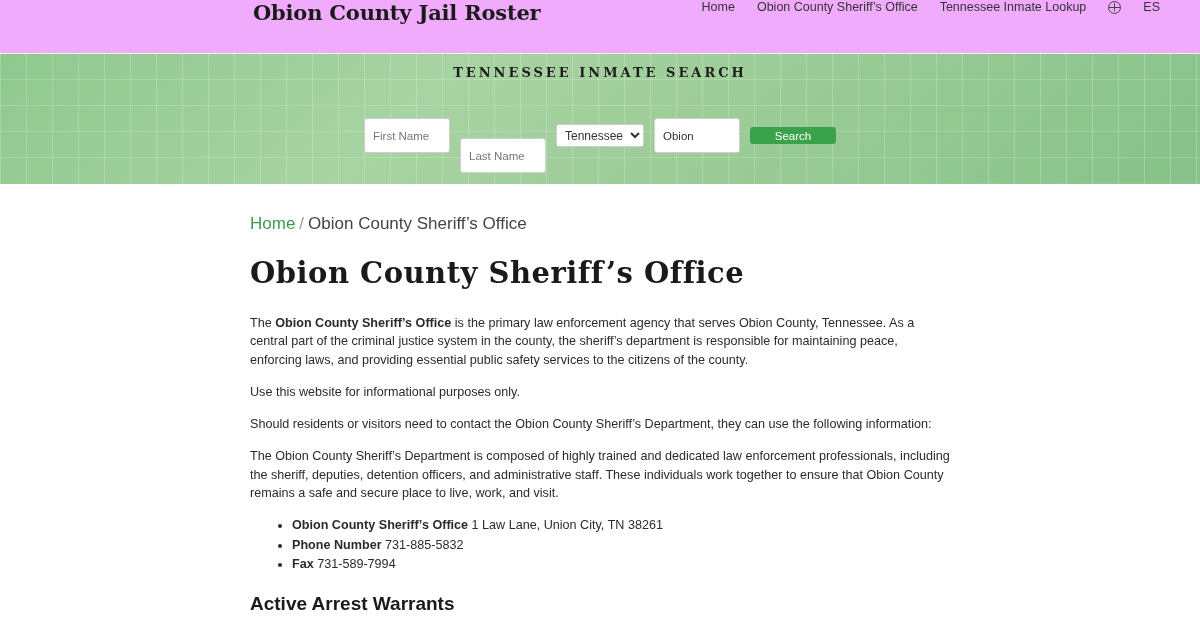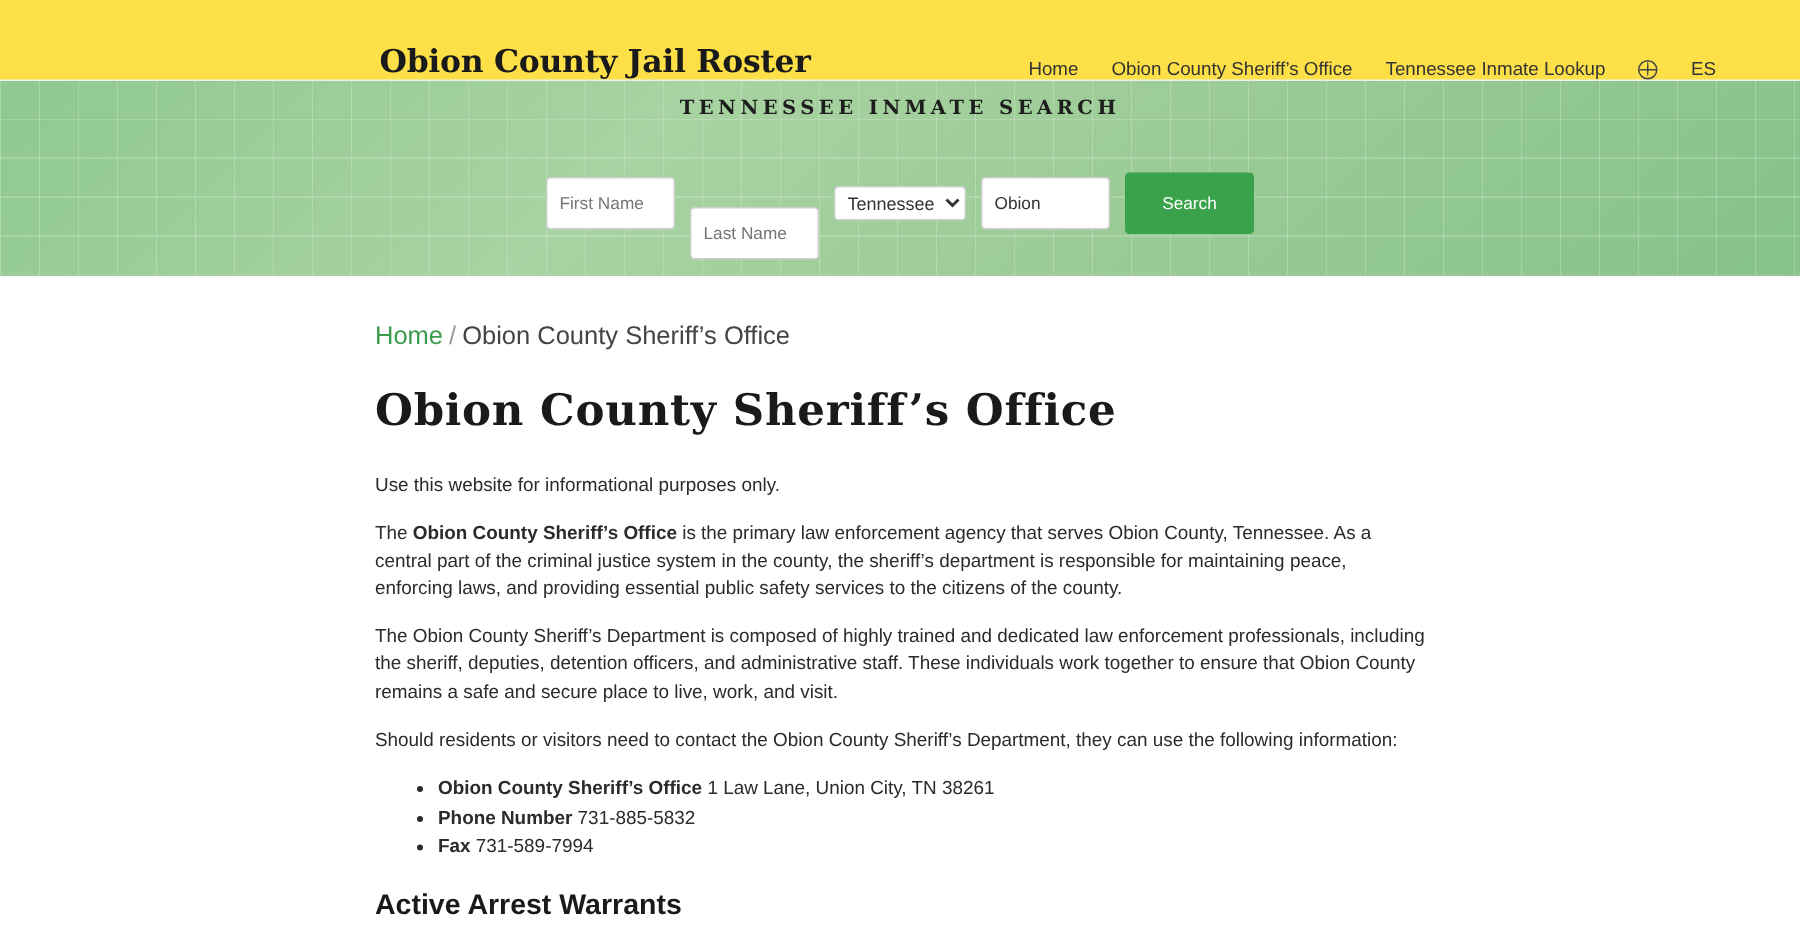--- a/index.html
+++ b/index.html
@@ -8,24 +8,24 @@
     width: 1200px; height: 620px;
     overflow: hidden;
     background: #ffffff;
     font-family: "Liberation Sans", sans-serif;
     color: #222;
   }
   
   .header {
     height: 54px;
     display: flex;
-    align-items: flex-end;
-    background: #fde047;
+    align-items: flex-start;
+    background: #f0abfc;
     border-bottom: 1px solid #f0f0f0;
-    padding: 0 56px 0 0;
+    padding: 0 40px 0 0;
   }
   .logo {
     font-family: "DejaVu Serif", serif;
     font-weight: bold;
     font-size: 21px;
     color: #1a1a1a;
     letter-spacing: -0.2px;
     margin-left: 253px;
     white-space: nowrap;
   }
@@ -102,21 +102,21 @@
     width: 88px;
     border: 1px solid #cfcfcf;
     border-radius: 3px;
     background: #fff;
     font-size: 12px;
     color: #333;
     padding: 0 4px;
     font-family: "Liberation Sans", sans-serif;
   }
   .search-btn {
-    width: 86px; height: 41px;
+    width: 86px; height: 17px;
     background: #3aa24a;
     color: #fff;
     border: none;
     border-radius: 3px;
     font-size: 11.5px;
     cursor: pointer;
     font-family: "Liberation Sans", sans-serif;
   }
   
   .content {
@@ -199,28 +199,28 @@
 </div>
 
 <div class="content">
 
   <div class="breadcrumb">
     <a href="#">Home</a><span class="sep">/</span><span>Obion County Sheriff’s Office</span>
   </div>
 
   <h1 class="page-title">Obion County Sheriff’s Office</h1>
 
+  <p><span>The </span><b>Obion County Sheriff’s Office</b><span> is the primary law enforcement agency that serves Obion County, Tennessee. As a central part of the criminal justice system in the county, the sheriff’s department is responsible for maintaining peace, enforcing laws, and providing essential public safety services to the citizens of the county.</span></p>
+
   <p>Use this website for informational purposes only.</p>
 
-  <p><span>The </span><b>Obion County Sheriff’s Office</b><span> is the primary law enforcement agency that serves Obion County, Tennessee. As a central part of the criminal justice system in the county, the sheriff’s department is responsible for maintaining peace, enforcing laws, and providing essential public safety services to the citizens of the county.</span></p>
-
+
+  <p>Should residents or visitors need to contact the Obion County Sheriff’s Department, they can use the following information:</p>
 
   <p>The Obion County Sheriff’s Department is composed of highly trained and dedicated law enforcement professionals, including the sheriff, deputies, detention officers, and administrative staff. These individuals work together to ensure that Obion County remains a safe and secure place to live, work, and visit.</p>
-
-  <p>Should residents or visitors need to contact the Obion County Sheriff’s Department, they can use the following information:</p>
 
   <ul class="info">
     <li><b>Obion County Sheriff’s Office</b><span> 1 Law Lane, Union City, TN 38261</span></li>
     <li><b>Phone Number</b><span> 731-885-5832</span></li>
     <li><b>Fax</b><span> 731-589-7994</span></li>
   </ul>
 
   <h2 class="section">Active Arrest Warrants</h2>
 
   

